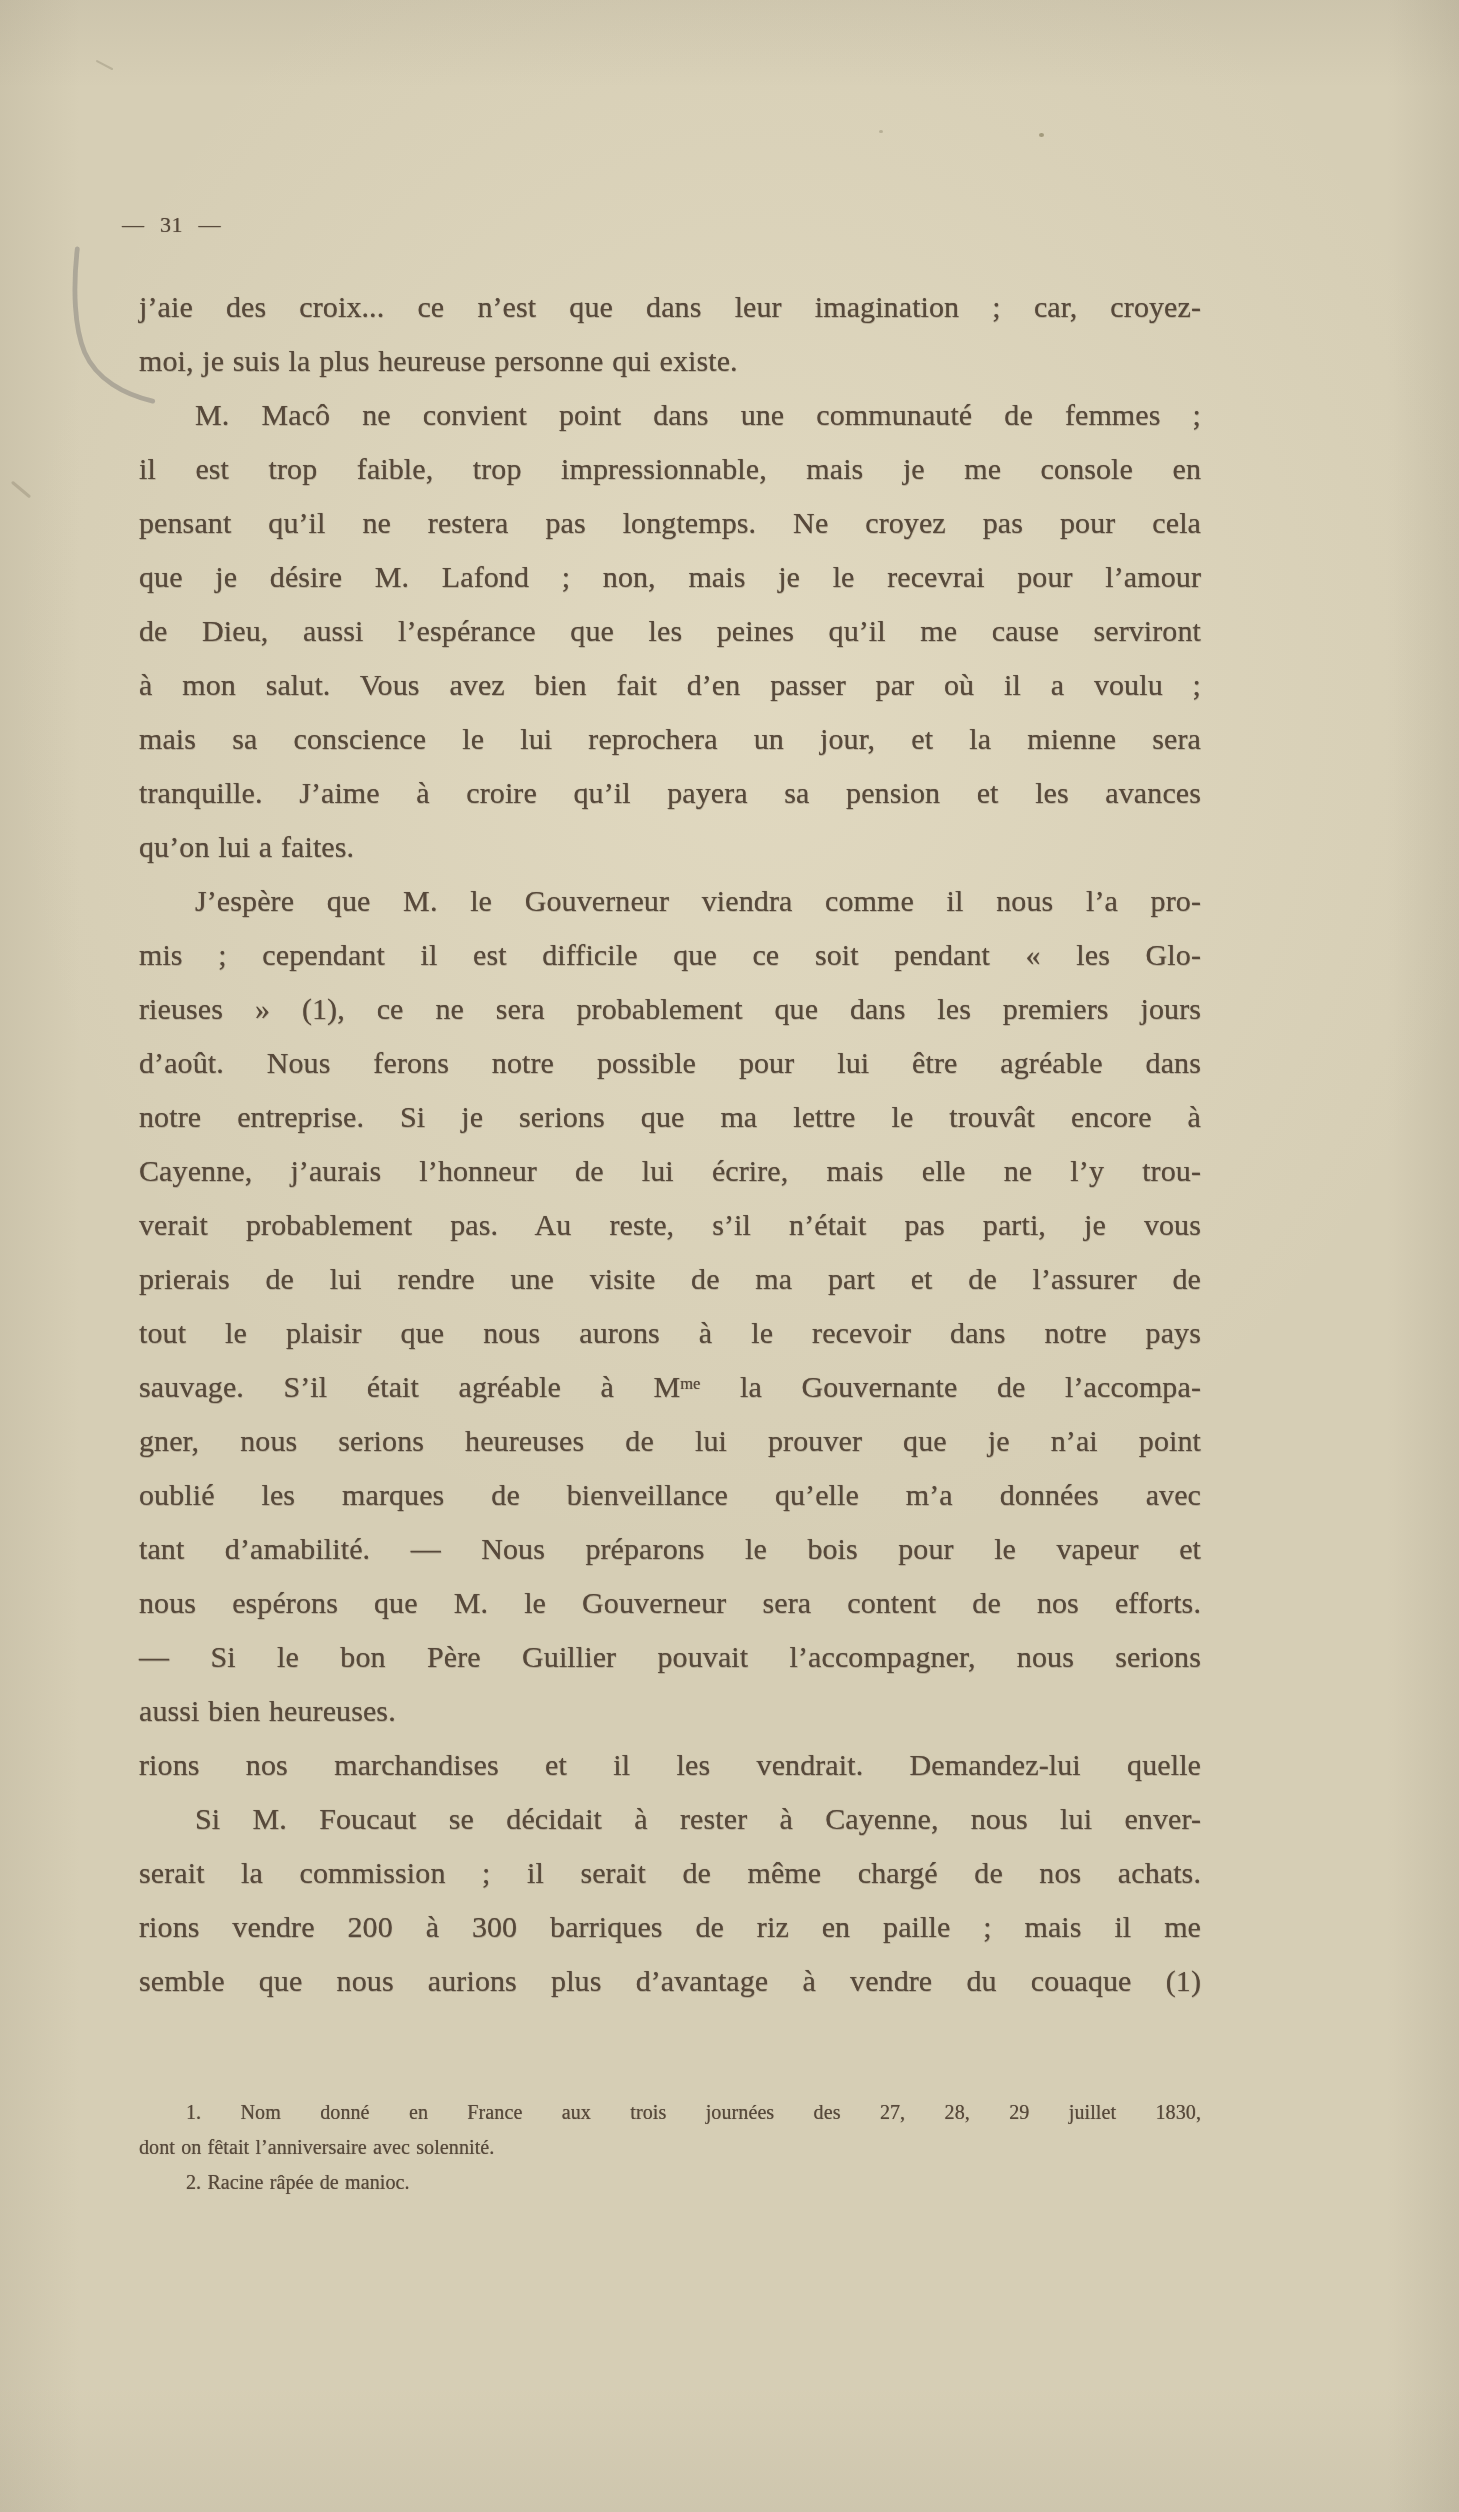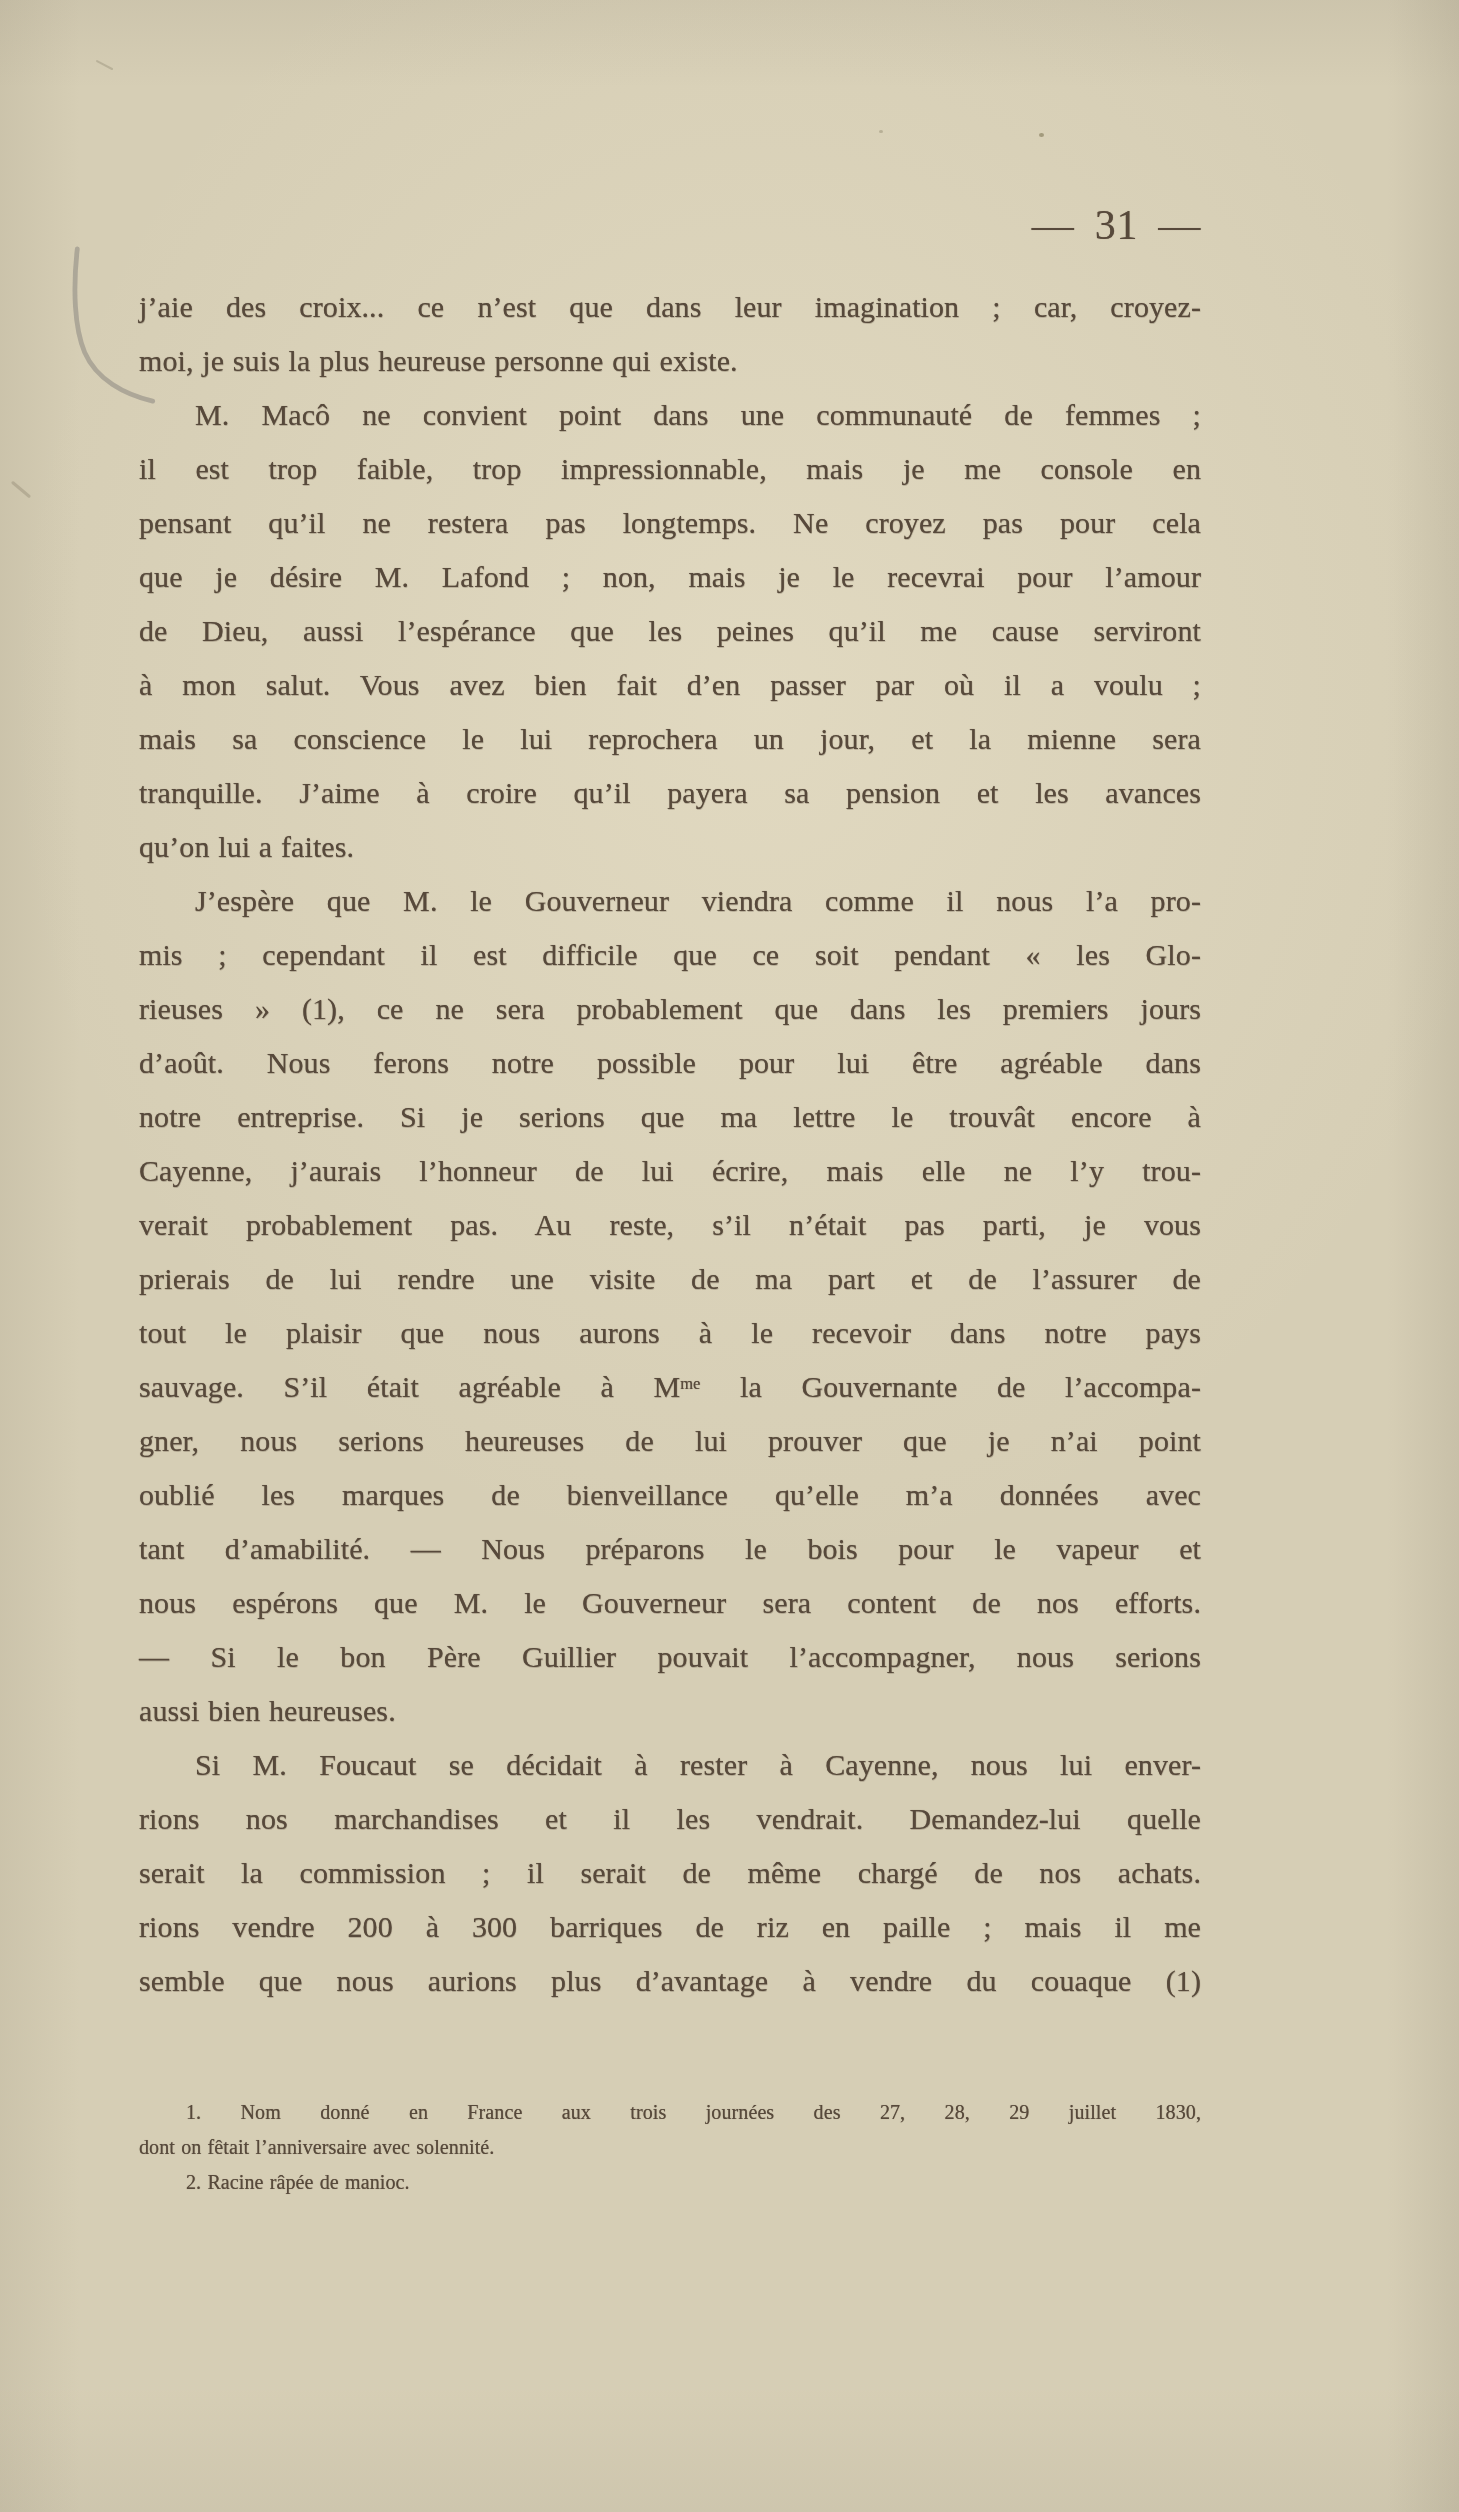--- a/index.html
+++ b/index.html
@@ -11,22 +11,22 @@
       linear-gradient(90deg, rgba(116,106,86,.11), rgba(116,106,86,0) 5.5%),
       linear-gradient(270deg, rgba(104,96,80,.13), rgba(104,96,80,0) 5%),
       linear-gradient(180deg, rgba(110,100,84,.09), rgba(110,100,84,0) 3.5%),
       linear-gradient(0deg, rgba(110,100,84,.08), rgba(110,100,84,0) 5%),
       radial-gradient(ellipse 72% 48% at 52% 28%, rgba(238,230,206,.45), rgba(238,230,206,0) 72%),
       var(--paper,#d6ceb5);
     font-family:"Liberation Serif","DejaVu Serif",serif;
     color:var(--ink,#57493b);
   }
   .pagenum{
-    position:absolute;left:139px;top:208px;width:1062px;
-    text-align:right;font-size:42px;line-height:34px;
+    position:absolute;left:122px;top:208px;width:1062px;
+    text-align:left;font-size:22px;line-height:34px;
     letter-spacing:0.7px;word-spacing:9px;
     color:var(--ink,#57493b);
     text-shadow:0 0 0.7px rgba(84,70,54,.65), 0.4px 0.4px 0.5px rgba(84,70,54,.22);
   }
   .bodytext{
     position:absolute;left:139px;top:280px;width:1062px;
     font-size:30px;line-height:54px;
     text-shadow:0 0 0.8px rgba(84,70,54,.66), 0.5px 0.5px 0.5px rgba(84,70,54,.22);
   }
   .line{
@@ -85,22 +85,22 @@
       <div class="line">verait probablement pas. Au reste, s’il n’était pas parti, je vous</div>
       <div class="line">prierais de lui rendre une visite de ma part et de l’assurer de</div>
       <div class="line">tout le plaisir que nous aurons à le recevoir dans notre pays</div>
       <div class="line">sauvage. S’il était agréable à M<sup>me</sup> la Gouvernante de l’accompa-</div>
       <div class="line">gner, nous serions heureuses de lui prouver que je n’ai point</div>
       <div class="line">oublié les marques de bienveillance qu’elle m’a données avec</div>
       <div class="line">tant d’amabilité. — Nous préparons le bois pour le vapeur et</div>
       <div class="line">nous espérons que M. le Gouverneur sera content de nos efforts.</div>
       <div class="line">— Si le bon Père Guillier pouvait l’accompagner, nous serions</div>
       <div class="line end">aussi bien heureuses.</div>
+      <div class="line">rions nos marchandises et il les vendrait. Demandez-lui quelle</div>
       <div class="line indent">Si M. Foucaut se décidait à rester à Cayenne, nous lui enver-</div>
-      <div class="line">rions nos marchandises et il les vendrait. Demandez-lui quelle</div>
       <div class="line">serait la commission ; il serait de même chargé de nos achats.</div>
       <div class="line">rions vendre 200 à 300 barriques de riz en paille ; mais il me</div>
       <div class="line">semble que nous aurions plus d’avantage à vendre du couaque (1)</div>
     </div>
 
   <div class="footnotes">
       <div class="line indent">1. Nom donné en France aux trois journées des 27, 28, 29 juillet 1830,</div>
       <div class="line end">dont on fêtait l’anniversaire avec solennité.</div>
       <div class="line indent end">2. Racine râpée de manioc.</div>
     </div>

